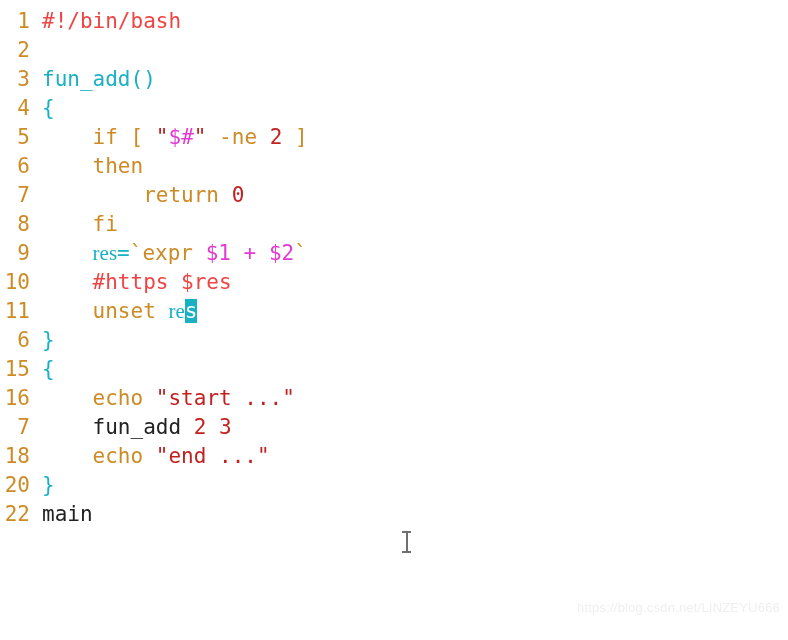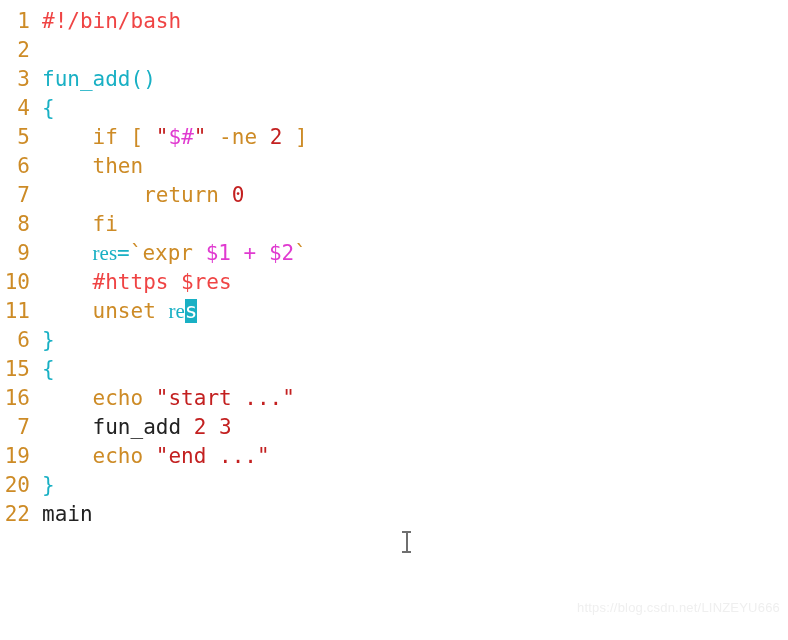--- a/index.html
+++ b/index.html
@@ -118,21 +118,21 @@
       <div class="code-line"><div class="gutter">6</div><div class="code-content"><span class="t-plain">    </span><span class="t-kw">then</span></div></div>
       <div class="code-line"><div class="gutter">7</div><div class="code-content"><span class="t-plain">        </span><span class="t-kw">return</span><span class="t-plain"> </span><span class="t-number">0</span></div></div>
       <div class="code-line"><div class="gutter">8</div><div class="code-content"><span class="t-plain">    </span><span class="t-kw">fi</span></div></div>
       <div class="code-line"><div class="gutter">9</div><div class="code-content"><span class="t-plain">    </span><span class="t-varname">res</span><span class="t-op">=</span><span class="t-backtick">`</span><span class="t-builtin">expr</span><span class="t-plain"> </span><span class="t-var">$1</span><span class="t-plain"> </span><span class="t-plus">+</span><span class="t-plain"> </span><span class="t-var">$2</span><span class="t-backtick">`</span></div></div>
       <div class="code-line"><div class="gutter">10</div><div class="code-content"><span class="t-plain">    </span><span class="t-comment">#https $res</span></div></div>
       <div class="code-line"><div class="gutter">11</div><div class="code-content"><span class="t-plain">    </span><span class="t-kw">unset</span><span class="t-plain"> </span><span class="t-varname">re</span><span class="cursor-block">s</span></div></div>
       <div class="code-line"><div class="gutter">6</div><div class="code-content"><span class="t-brace">}</span></div></div>
       <div class="code-line"><div class="gutter">15</div><div class="code-content"><span class="t-brace">{</span></div></div>
       <div class="code-line"><div class="gutter">16</div><div class="code-content"><span class="t-plain">    </span><span class="t-builtin">echo</span><span class="t-plain"> </span><span class="t-string">"start ..."</span></div></div>
       <div class="code-line"><div class="gutter">7</div><div class="code-content"><span class="t-plain">    </span><span class="t-plain">fun_add</span><span class="t-plain"> </span><span class="t-number">2</span><span class="t-plain"> </span><span class="t-number">3</span></div></div>
-      <div class="code-line"><div class="gutter">19</div><div class="code-content"><span class="t-plain">    </span><span class="t-builtin">echo</span><span class="t-plain"> </span><span class="t-string">"end ..."</span></div></div>
+      <div class="code-line"><div class="gutter">18</div><div class="code-content"><span class="t-plain">    </span><span class="t-builtin">echo</span><span class="t-plain"> </span><span class="t-string">"end ..."</span></div></div>
       <div class="code-line"><div class="gutter">20</div><div class="code-content"><span class="t-brace">}</span></div></div>
       <div class="code-line"><div class="gutter">22</div><div class="code-content"><span class="t-plain">main</span></div></div>
     </div>
 
   <div id="mouse-pointer">
     <div class="ibeam-cap-top"></div>
     <div class="ibeam-stem"></div>
     <div class="ibeam-cap-bot"></div>
   </div>
 

